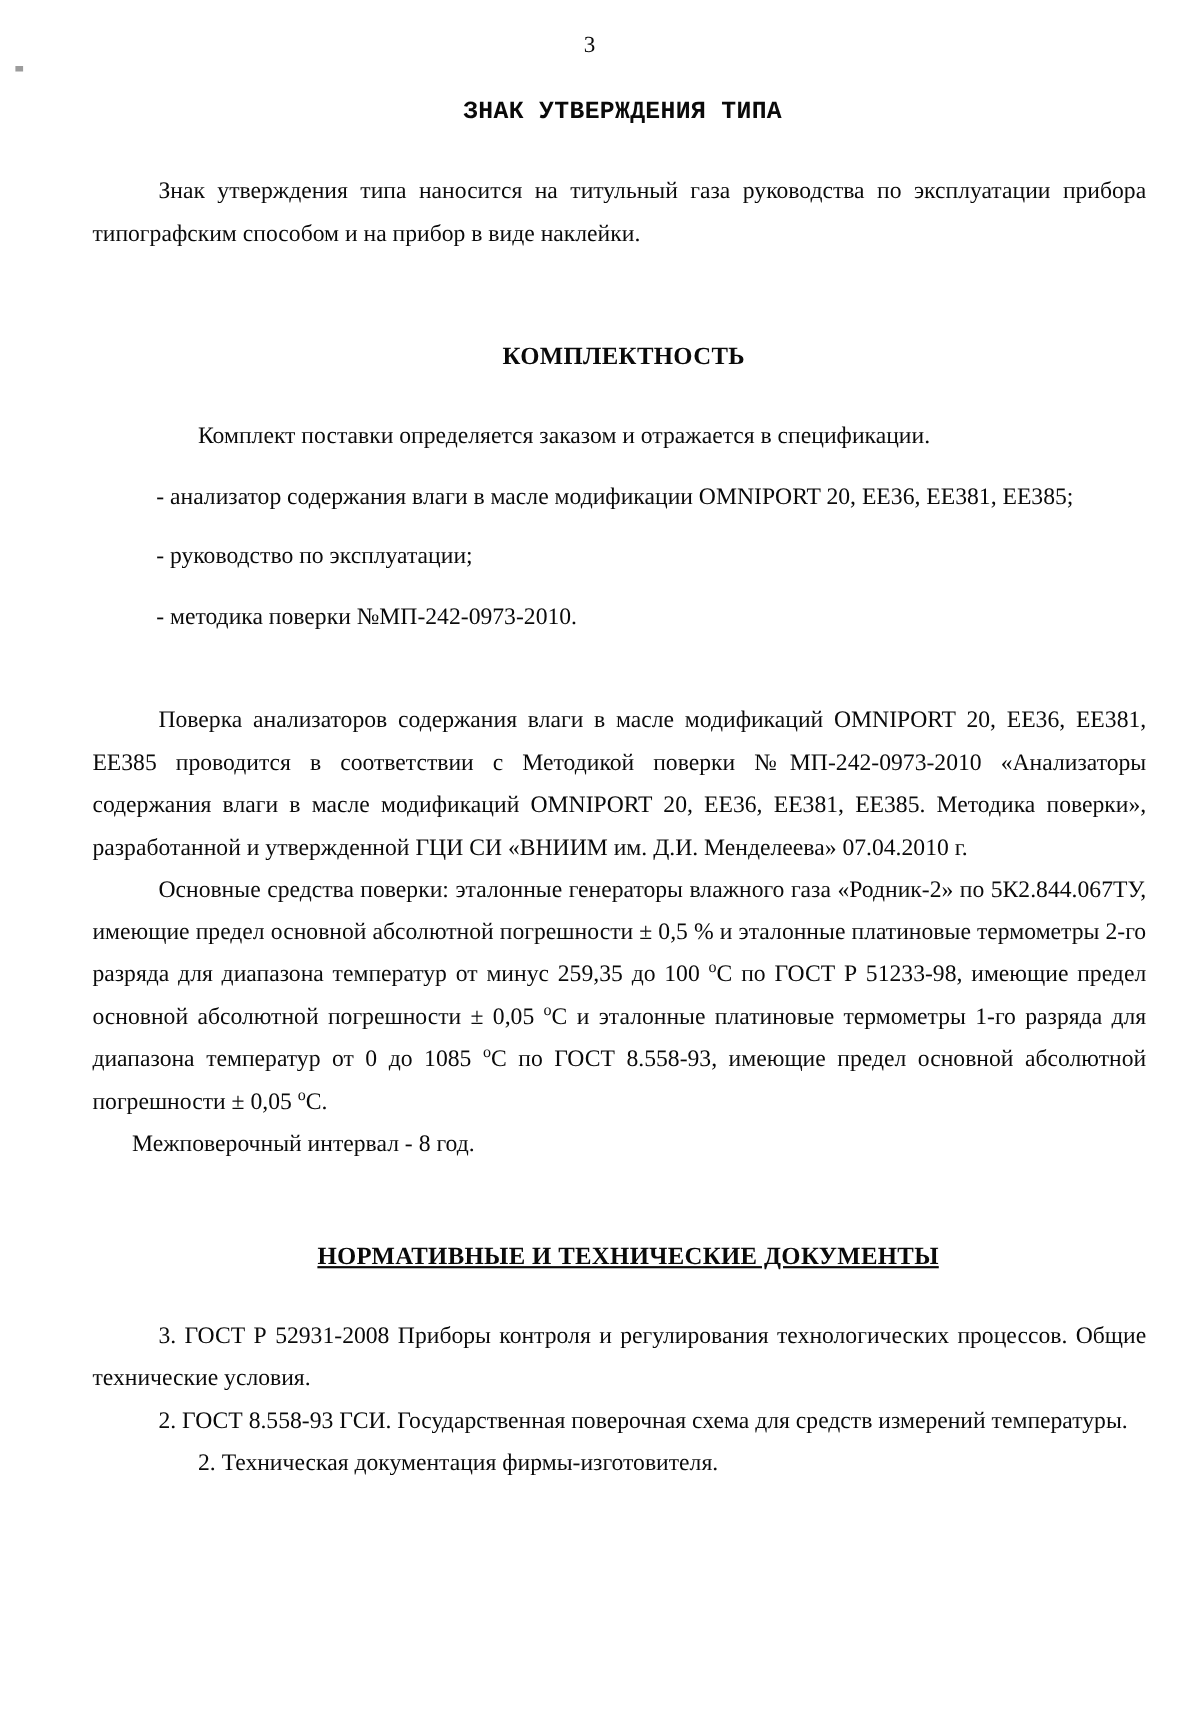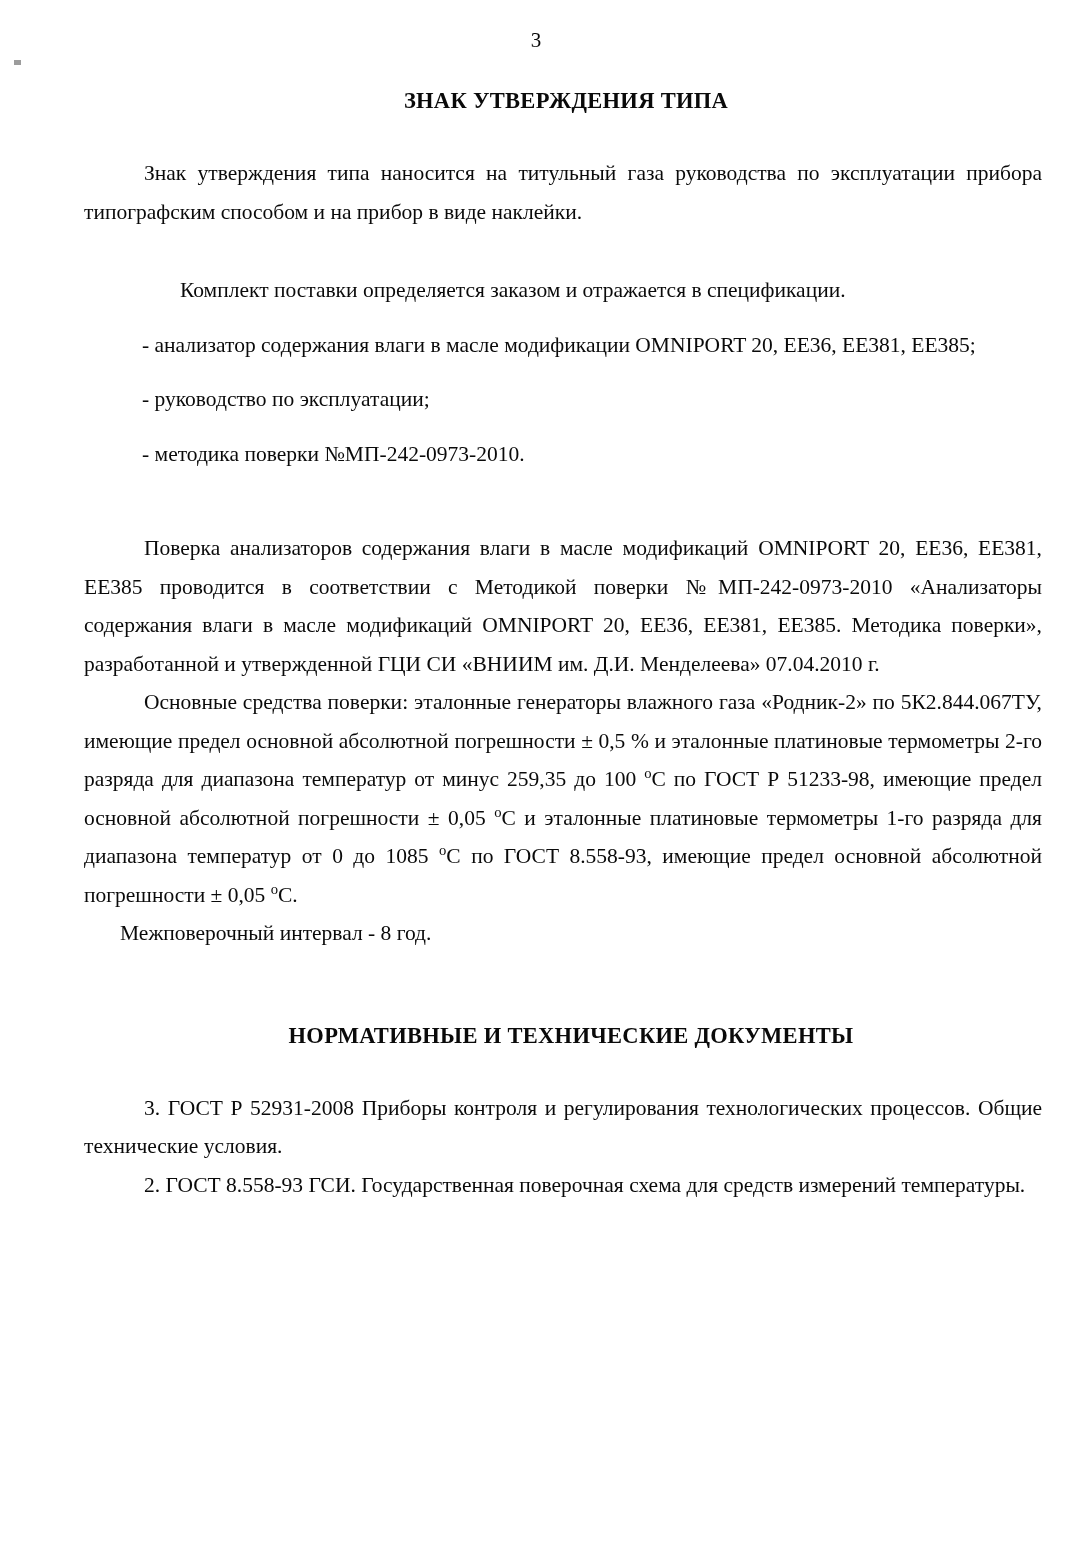--- a/index.html
+++ b/index.html
@@ -50,24 +50,24 @@
     width: 958px;
   }
   h2.section-heading {
     font-size: 22.5px;
     font-weight: bold;
     text-align: center;
     margin: 0;
     letter-spacing: .3px;
     white-space: nowrap;
   }
-  .heading-znak   { padding-top: 4px; padding-left: 6px; }
+  .heading-znak   { padding-top: 4px; padding-left: 6px; font-family: Liberation Mono, monospace; }
   .heading-komp   { padding-top: 80px; padding-left: 8px; }
   .heading-pov    { padding-top: 78px; padding-left: 4px; }
-  .heading-norm   { padding-top: 70px; padding-left: 16px; }
+  .heading-norm   { padding-top: 70px; padding-left: 16px; text-decoration: underline; }
 
   p.body-par {
     font-size: 21.5px;
     line-height: 38.5px;
     margin: 0;
     text-align: justify;
     text-indent: 60px;
     hyphens: none;
   }
   p.body-par.no-indent { text-indent: 0; }
@@ -104,20 +104,21 @@
   <div class="page-number">3</div>
 
   <div class="content">
 
     <h2 class="section-heading heading-znak">ЗНАК УТВЕРЖДЕНИЯ ТИПА</h2>
 
     <div class="gap-after-heading"></div>
 
     <p class="body-par">Знак утверждения типа наносится на титульный газа руководства по эксплуатации прибора типографским способом и на прибор в виде наклейки.</p>
 
+    <h2 class="section-heading heading-komp">КОМПЛЕКТНОСТЬ</h2>
 
     <div class="gap-after-heading"></div>
 
     <p class="body-par last-left">Комплект поставки определяется заказом и отражается в спецификации.</p>
 
 
     <ul class="kit-list">
       <li>- анализатор содержания влаги в масле модификации OMNIPORT 20, ЕЕ36, ЕЕ381, ЕЕ385;</li>
       <li>- руководство по эксплуатации;</li>
       <li>- методика поверки №МП-242-0973-2010.</li>
@@ -133,15 +134,16 @@
     <p class="body-par no-indent last-left">Межповерочный интервал - 8 год.</p>
 
     <h2 class="section-heading heading-norm">НОРМАТИВНЫЕ И ТЕХНИЧЕСКИЕ ДОКУМЕНТЫ</h2>
 
     <div class="gap-after-heading"></div>
 
     <p class="body-par">3. ГОСТ Р 52931-2008 Приборы контроля и регулирования технологических процессов. Общие технические условия.</p>
 
     <p class="body-par">2. ГОСТ 8.558-93 ГСИ. Государственная поверочная схема для средств измерений температуры.</p>
 
+    <p class="body-par last-left">2. Техническая документация фирмы-изготовителя.</p>
 
   </div>
 </div>
 
 </body></html>

